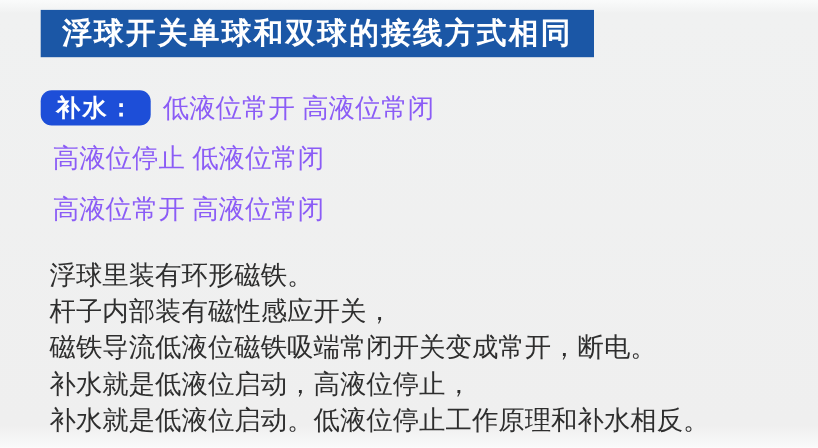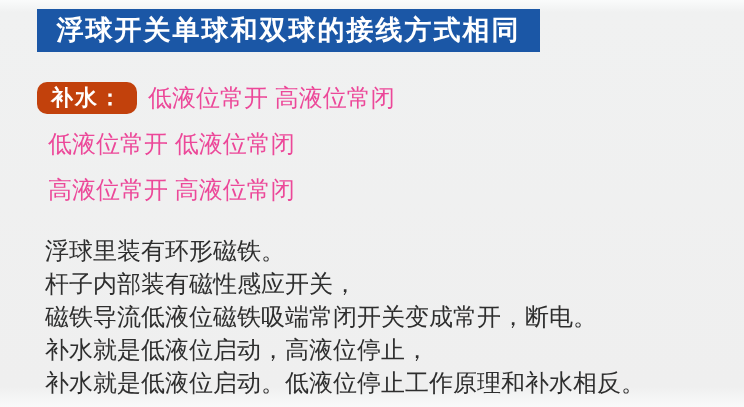--- a/index.html
+++ b/index.html
@@ -41,35 +41,35 @@
   }
   .rule-row {
     display: flex;
     align-items: center;
     height: 32px;
     margin-bottom: 14px;
   }
   .badge {
     width: 100px;
     height: 32px;
-    background: #c2410c;
+    background: #1d4ed8;
     border-radius: 10px;
     color: #ffffff;
     font-size: 22px;
     font-weight: bold;
     letter-spacing: 2px;
     line-height: 32px;
     text-align: center;
     flex: 0 0 auto;
     white-space: nowrap;
   }
   .rule-text {
     margin-left: 11px;
     font-size: 24px;
-    color: #ec4899;
+    color: #8b5cf6;
     white-space: nowrap;
   }
   .paragraph {
     position: absolute;
     left: 21px;
     top: 234px;
     font-size: 24px;
     line-height: 33px;
     color: #2e2e2e;
   }
@@ -85,21 +85,21 @@
   <div class="banner">浮球开关单球和双球的接线方式相同</div>
 
   <div class="rules">
 
     <div class="rule-row">
       <span class="badge">补水：</span>
       <span class="rule-text">低液位常开 高液位常闭</span>
     </div>
 
     <div class="rule-row">
-      <span class="rule-text">低液位常开 低液位常闭</span>
+      <span class="rule-text">高液位停止 低液位常闭</span>
     </div>
 
     <div class="rule-row">
       <span class="rule-text">高液位常开 高液位常闭</span>
     </div>
 
   </div>
 
   <div class="paragraph">
     <div class="para-line">浮球里装有环形磁铁。</div>

